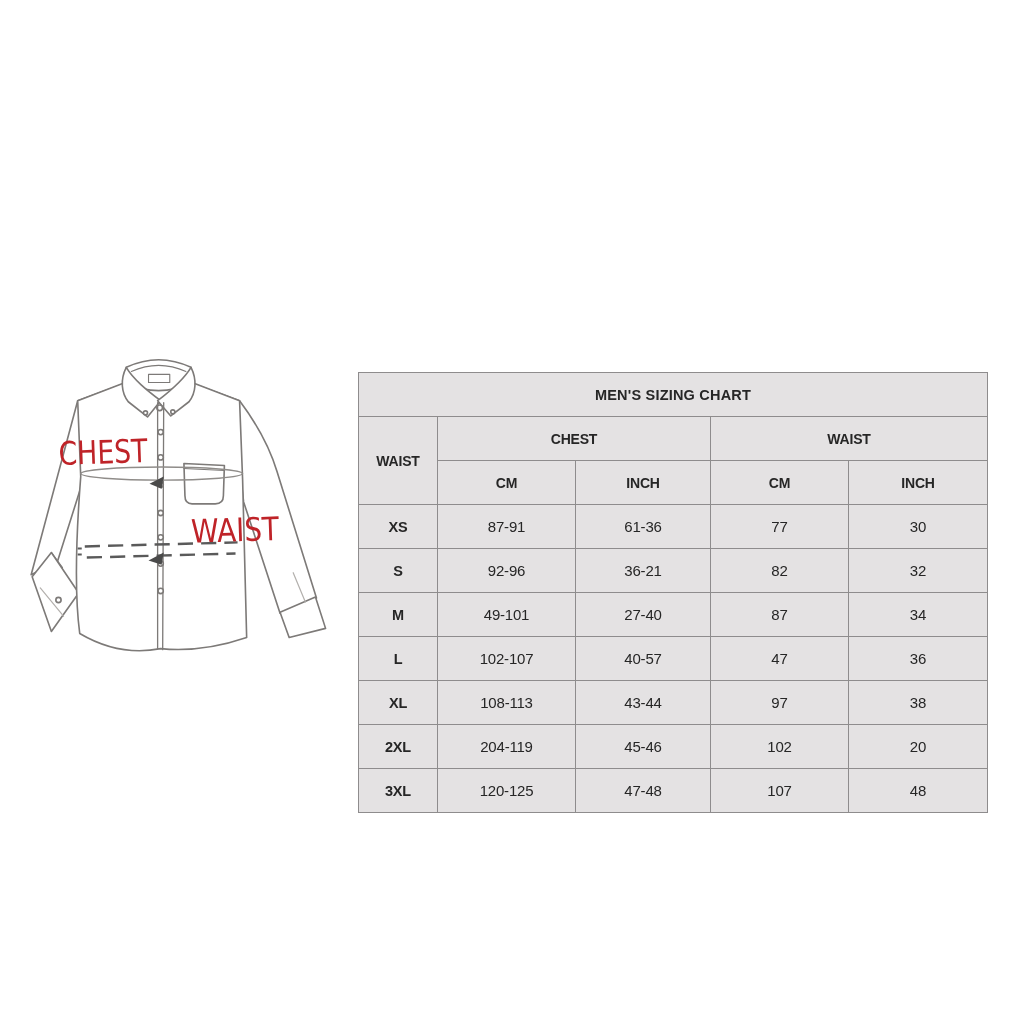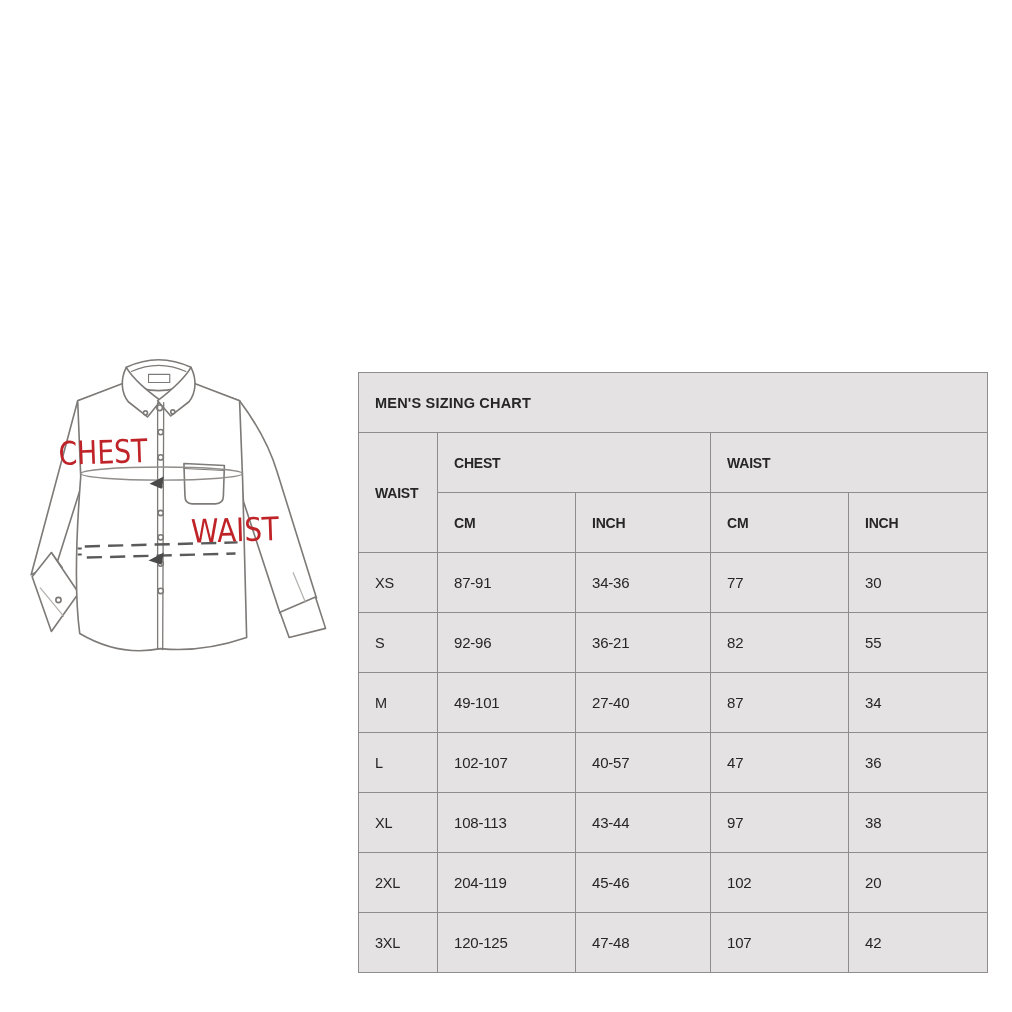--- a/index.html
+++ b/index.html
@@ -8,26 +8,26 @@
     position:relative;width:1012px;height:1012px;background:#ffffff;
     font-family:"Liberation Sans", sans-serif;
   }
   .shirt-svg{position:absolute;left:18px;top:338px;width:344px;height:344px;}
   table.sizing{
     position:absolute;left:358px;top:372px;width:629px;
     border-collapse:collapse;table-layout:fixed;
   }
   table.sizing td{
     border:1px solid #8e8c8d;background:#e4e2e3;height:27px;
-    text-align:left;vertical-align:middle;color:#262626;
-    font-size:15px;padding:16px;letter-spacing:-0.2px;white-space:nowrap;
+    text-align:center;vertical-align:middle;color:#262626;
+    font-size:15px;padding:8px;letter-spacing:-0.2px;white-space:nowrap;
   }
   table.sizing td.title{font-weight:bold;font-size:14.5px;letter-spacing:0.2px;}
   table.sizing td.hdr{font-weight:bold;font-size:14px;}
-  table.sizing td.sz{font-weight:normal;font-size:14.5px;}
+  table.sizing td.sz{font-weight:bold;font-size:14.5px;}
 </style>
 </head>
 <body>
 
 <div class="canvas">
 
   <svg class="shirt-svg" viewBox="0 0 340 340" xmlns="http://www.w3.org/2000/svg">
     <g stroke="#7d7a78" fill="none" stroke-width="1.6" stroke-linejoin="round" stroke-linecap="round">
 
       <path fill="#ffffff" d="M170,44 L219,62 C237,86 249,109 256,132 L295,257 L259,272 L223,162 L213,76 Z"></path>
@@ -101,30 +101,30 @@
       </tr>
       <tr>
         <td class="hdr">CM</td>
         <td class="hdr">INCH</td>
         <td class="hdr">CM</td>
         <td class="hdr">INCH</td>
       </tr>
       <tr>
         <td class="sz">XS</td>
         <td>87-91</td>
-        <td>34-36</td>
+        <td>61-36</td>
         <td>77</td>
         <td>30</td>
       </tr>
       <tr>
         <td class="sz">S</td>
         <td>92-96</td>
         <td>36-21</td>
         <td>82</td>
-        <td>55</td>
+        <td>32</td>
       </tr>
       <tr>
         <td class="sz">M</td>
         <td>49-101</td>
         <td>27-40</td>
         <td>87</td>
         <td>34</td>
       </tr>
       <tr>
         <td class="sz">L</td>
@@ -145,17 +145,17 @@
         <td>204-119</td>
         <td>45-46</td>
         <td>102</td>
         <td>20</td>
       </tr>
       <tr>
         <td class="sz">3XL</td>
         <td>120-125</td>
         <td>47-48</td>
         <td>107</td>
-        <td>42</td>
+        <td>48</td>
       </tr>
     </tbody>
   </table>
 </div>
 
 </body></html>

